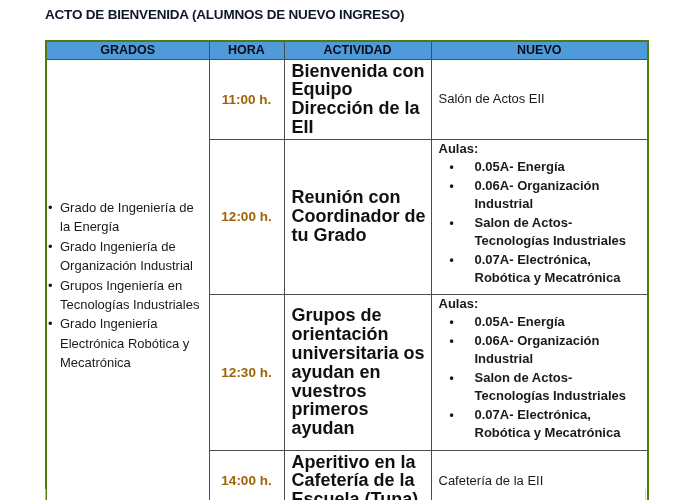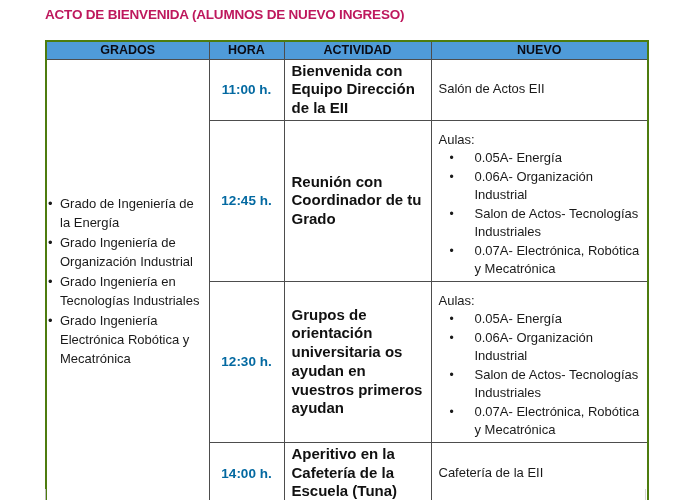--- a/index.html
+++ b/index.html
@@ -8,21 +8,21 @@
     position: relative;
     font-family: "Liberation Sans", "DejaVu Sans", sans-serif;
     color: #1a1a1a;
   }
   .doc-title {
     position: absolute;
     left: 45px; top: 7px;
     font-size: 13.5px;
     font-weight: 700;
     letter-spacing: -0.2px;
-    color: #be185d;
+    color: #0f172a;
     white-space: nowrap;
   }
   table.schedule {
     position: absolute;
     left: 45px; top: 40px;
     width: 602px;
     border-collapse: collapse;
     table-layout: fixed;
     font-size: 13px;
     color: #1a1a1a;
@@ -58,33 +58,33 @@
   }
   td.grados li::before {
     content: "\2022";
     position: absolute;
     left: 0; top: 0;
   }
 
   td.hora {
     text-align: center;
     font-weight: 700;
-    color: #0369a1;
+    color: #a16207;
     font-size: 13.5px;
     padding: 0 2px;
   }
   td.actividad {
     font-weight: 700;
     color: #111;
     padding: 2px 4px 2px 7px;
     line-height: 18.8px;
-    font-size: 15px;
+    font-size: 18px;
   }
   td.lugar { padding: 2px 4px 2px 7px; line-height: 18.5px; font-size: 13px; }
-  td.lugar.v-top { vertical-align: top; padding-top: 10px; }
+  td.lugar.v-top { vertical-align: top; padding-top: 0; font-weight: bold; }
   td.lugar ul { list-style: none; padding-left: 11px; }
   td.lugar li {
     position: relative;
     padding-left: 25px;
     line-height: 18.5px;
   }
   td.lugar li::before {
     content: "\2022";
     position: absolute;
     left: 0; top: 0;
@@ -117,30 +117,30 @@
       <th>ACTIVIDAD</th>
       <th>NUEVO</th>
     </tr>
   </thead>
   <tbody>
     <tr class="row-s">
       <td class="grados" rowspan="4">
         <ul>
             <li>Grado de Ingeniería de la Energía</li>
             <li>Grado Ingeniería de Organización Industrial</li>
-            <li>Grado Ingeniería en Tecnologías Industriales</li>
+            <li>Grupos Ingeniería en Tecnologías Industriales</li>
             <li>Grado Ingeniería Electrónica Robótica y Mecatrónica</li>
           </ul>
       </td>
       <td class="hora">11:00 h.</td>
       <td class="actividad">Bienvenida con Equipo Dirección de la EII</td>
       <td class="lugar">Salón de Actos EII</td>
     </tr>
     <tr class="row-m">
-      <td class="hora">12:45 h.</td>
+      <td class="hora">12:00 h.</td>
       <td class="actividad">Reunión con Coordinador de tu Grado</td>
       <td class="lugar v-top">
         <div>Aulas:</div>
         <ul>
             <li>0.05A- Energía</li>
             <li>0.06A- Organización Industrial</li>
             <li>Salon de Actos- Tecnologías Industriales</li>
             <li>0.07A- Electrónica, Robótica y Mecatrónica</li>
           </ul>
       </td>

